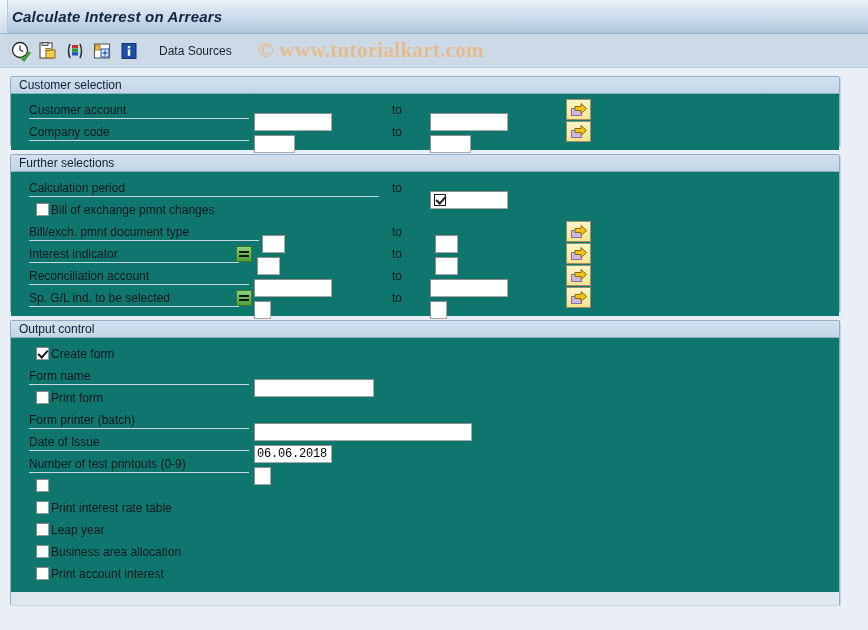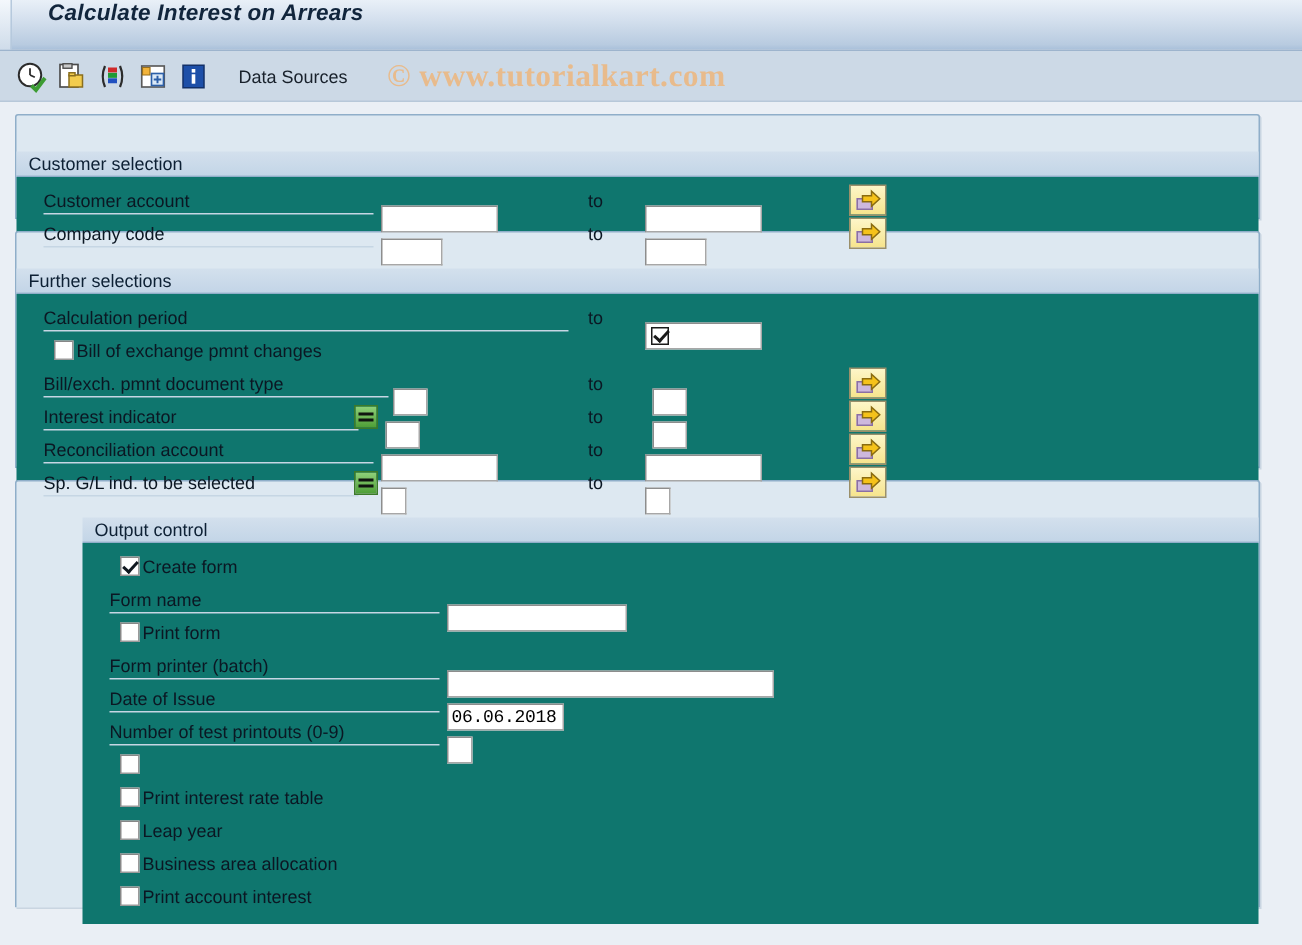--- a/index.html
+++ b/index.html
@@ -23,21 +23,22 @@
     overflow: hidden;
   }
 
   
   .titlebar {
     position: relative;
     height: 34px;
     background: linear-gradient(to bottom, #e9f0f8 0%, #d3dfed 42%, #b8cbe0 90%, #a9c0da 100%);
     border-bottom: 1px solid #9db4cd;
     display: flex;
-    padding-left: 32px;
+    align-items: center;
+    padding-left: 12px;
   }
   .titlebar::before {
     content: "";
     position: absolute;
     left: 0; top: 0; bottom: 0;
     width: 7px;
     background: linear-gradient(to bottom, #f4f8fc, #cfdcea);
     border-right: 1px solid #b6c9dd;
   }
   .title-text {
@@ -109,21 +110,20 @@
   .group-header {
     height: 17px;
     line-height: 16px;
     background: linear-gradient(to bottom, #d3e0ed 0%, #c3d5e7 100%);
     border-bottom: 1px solid #8faec9;
     padding-left: 8px;
     font-size: 12px;
     color: #0d2034;
     white-space: nowrap;
     overflow: hidden;
-    margin-top: 24px;
   }
   .group-body {
     padding: 5px 0 7px 0;
     background: #0f766e;
   }
 
   
   .row {
     position: relative;
     height: 22px;
@@ -458,21 +458,21 @@
             <span class="folder"></span>
             <svg class="arw" viewBox="0 0 15 13">
               <path d="M2 4.5 L8 4.5 L8 1.5 L13.5 6.5 L8 11.5 L8 8.5 L2 8.5 Z" fill="#f5c21a" stroke="#8a6b10" stroke-width="1"></path>
             </svg>
           </span>
         </div>
 
       </div>
     </div>
 
-    <div class="group" style="height:285px; border-bottom:none;padding-left:44px;">
+    <div class="group" style="height:285px; border-bottom:none;">
       <div class="group-header">Output control</div>
       <div class="group-body">
 
         <div class="cb-row">
           <span class="cbx checked"></span>
           <span class="cb-label">Create form</span>
         </div>
 
         <div class="row">
           <span class="lbl">Form name</span>

